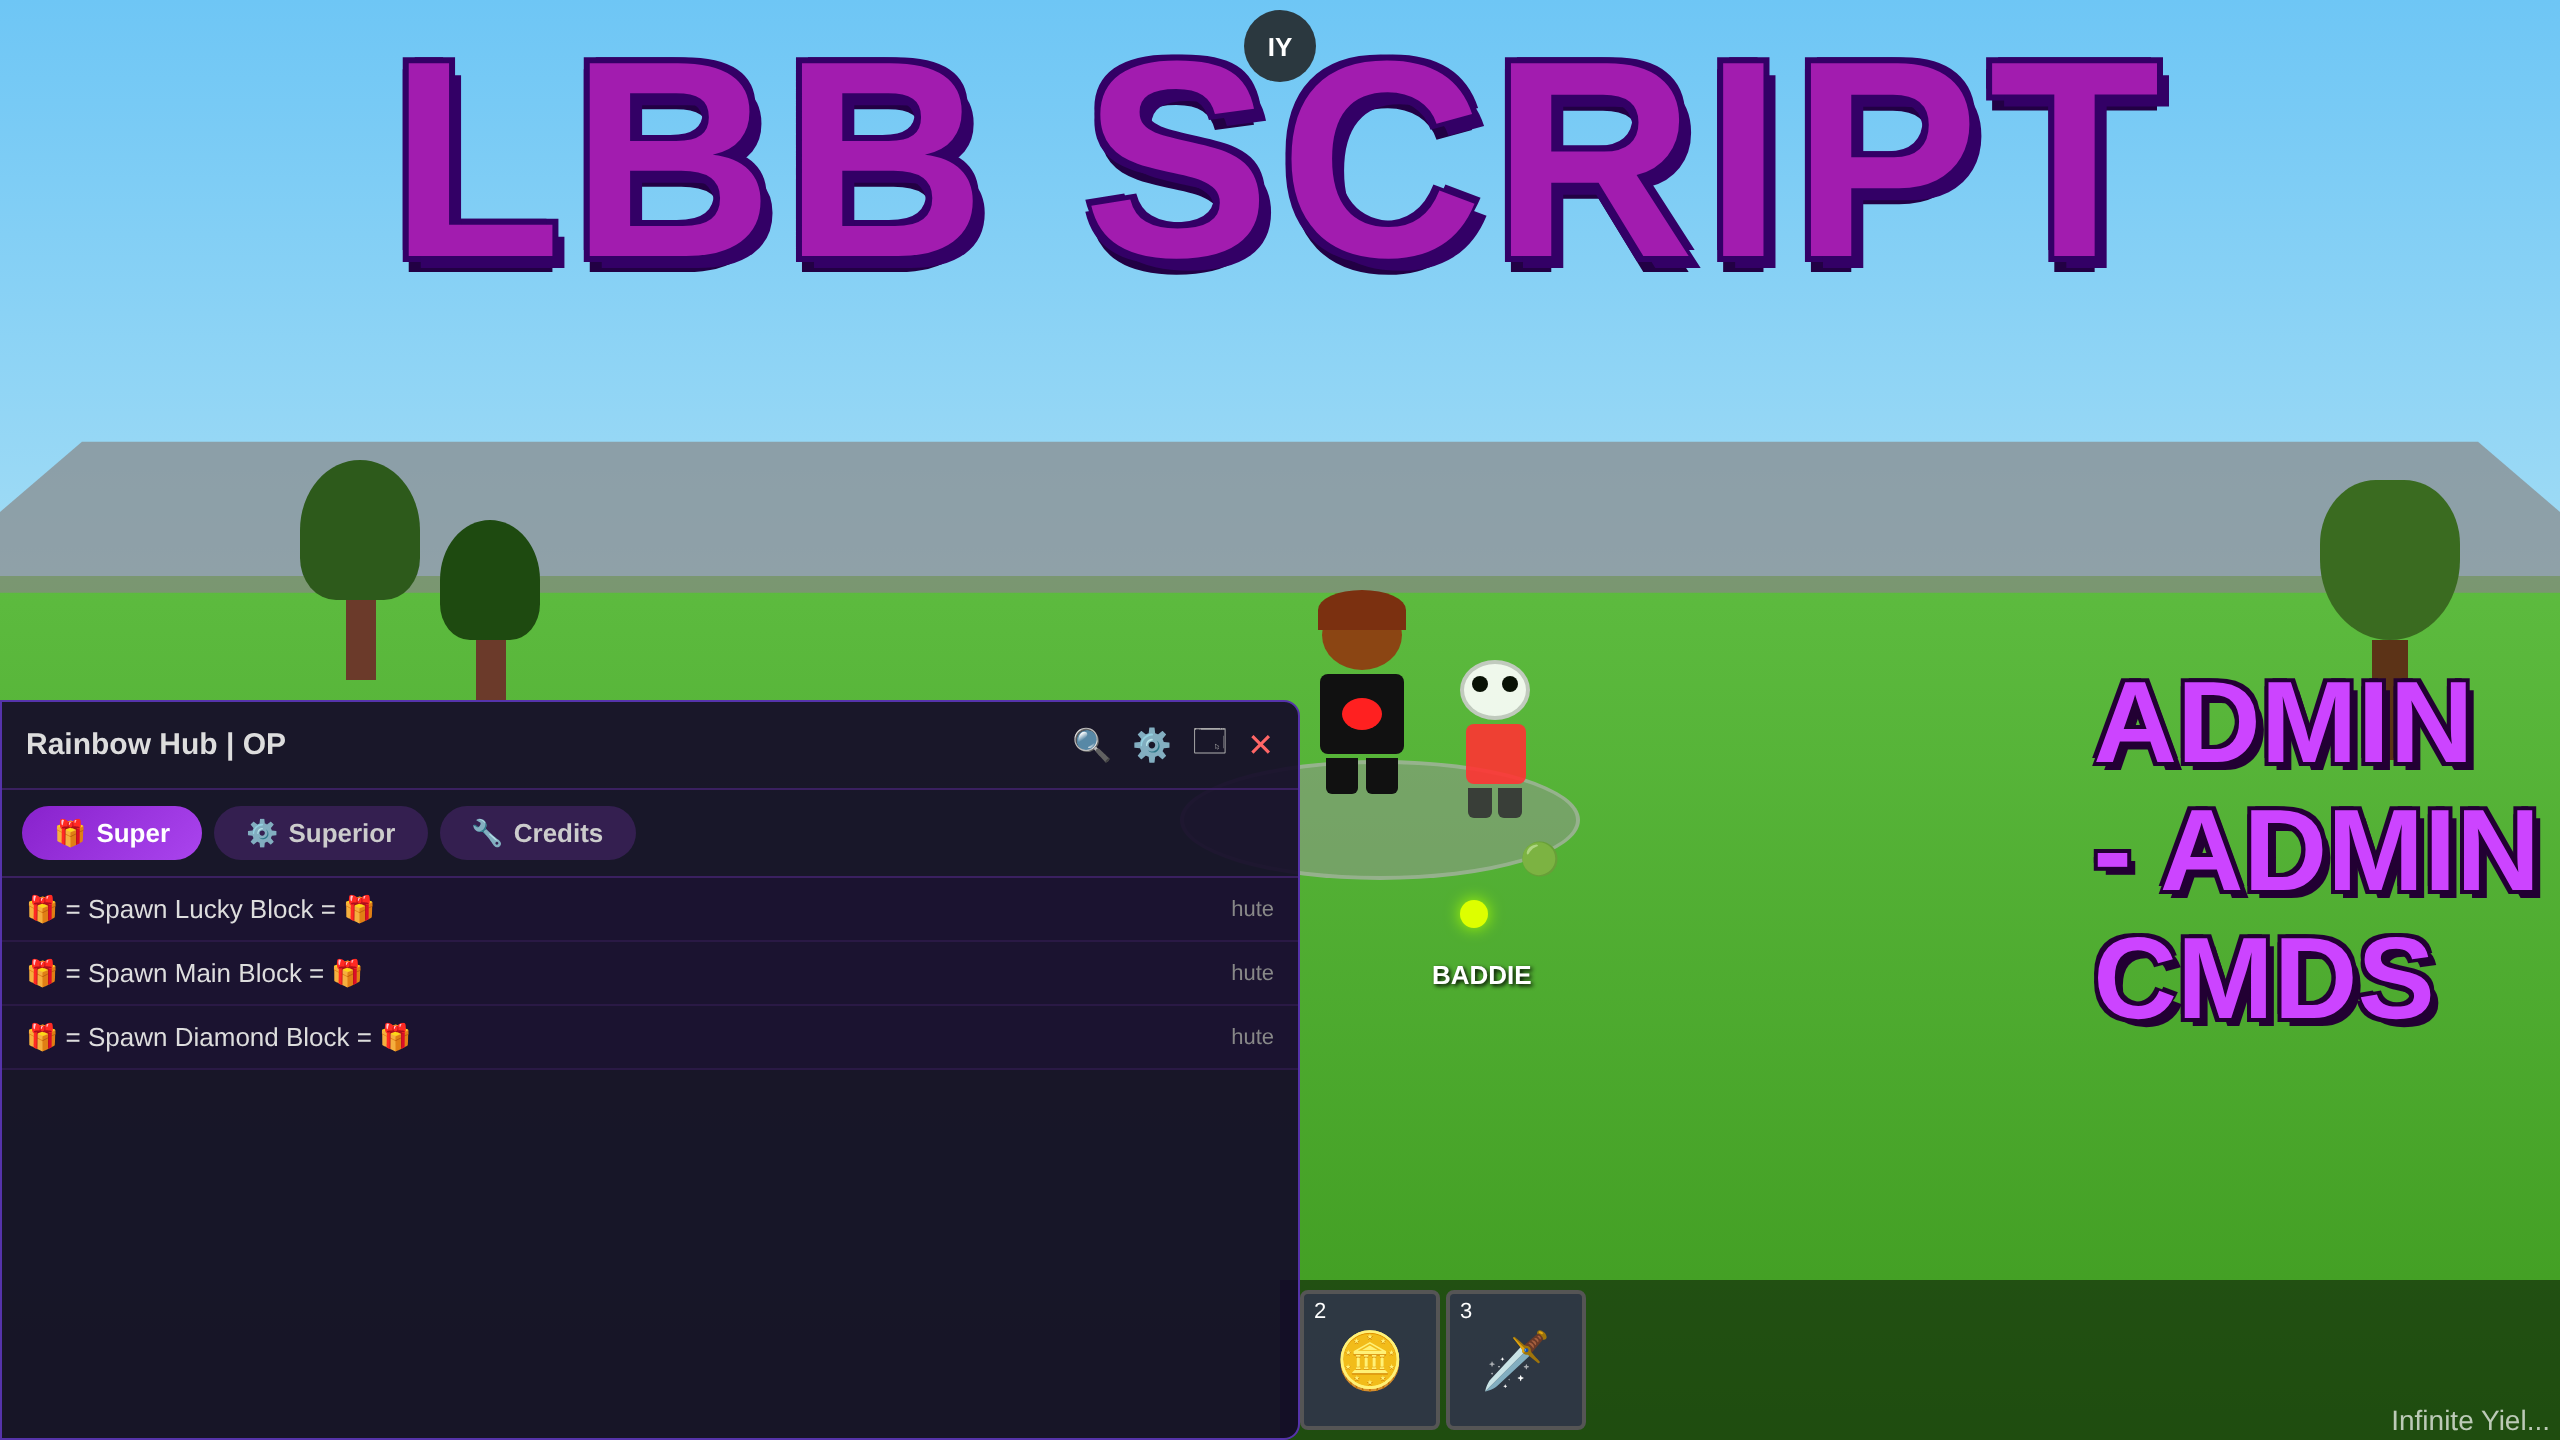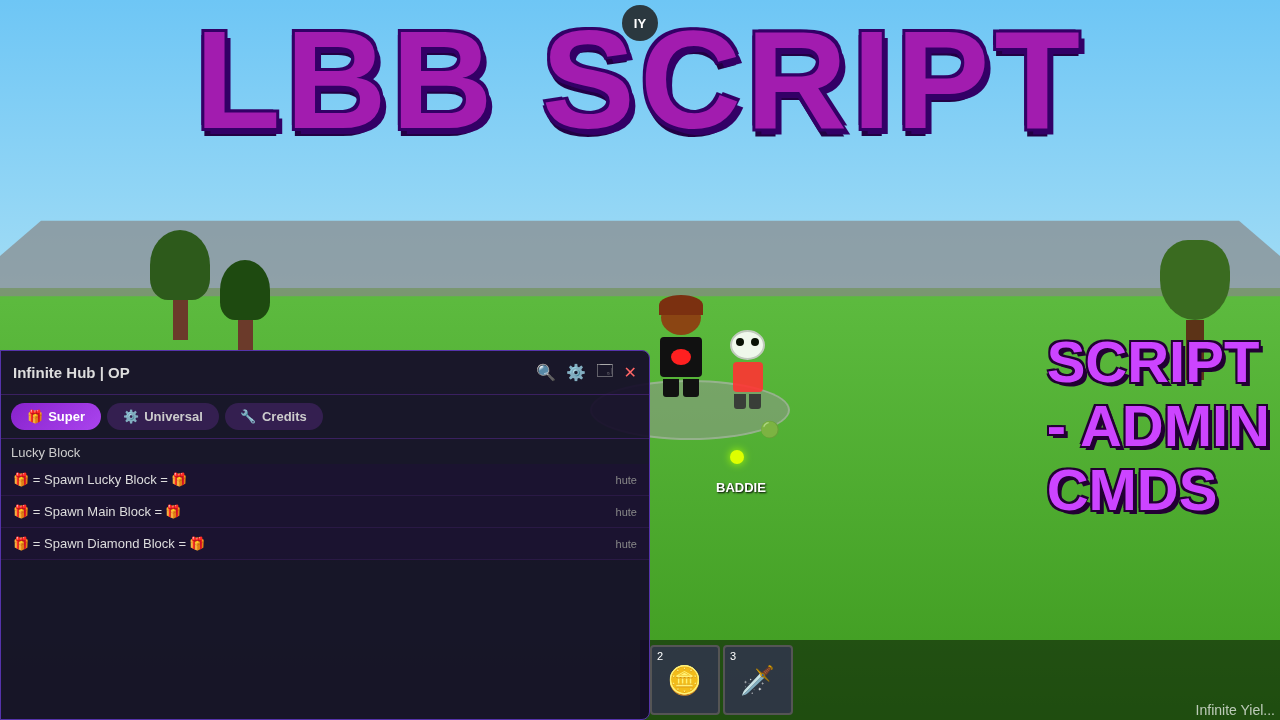--- a/index.html
+++ b/index.html
@@ -353,53 +353,52 @@
 
 <div class="baddie-label">
   <span>BADDIE</span>
 </div>
 
 <div class="title-lbb">
   <span>LBB SCRIPT</span>
 </div>
 
 <div class="right-text">
-  <span class="right-line">SCRIPT</span>
+  <span class="right-line">ADMIN</span>
   <span class="right-line">- ADMIN</span>
   <span class="right-line">CMDS</span>
 </div>
 
 <div class="script-panel">
 
   <div class="panel-titlebar">
-    <span class="panel-title">Infinite Hub | OP</span>
+    <span class="panel-title">Rainbow Hub | OP</span>
     <div class="panel-controls">
       <span class="panel-icon">🔍</span>
       <span class="panel-icon">⚙️</span>
       <span class="panel-icon">🗔</span>
       <span class="panel-icon" style="color:#ff6666;">✕</span>
     </div>
   </div>
 
   <div class="panel-tabs">
     <button class="tab-btn active">
       <span>🎁</span>
       <span>Super</span>
     </button>
     <button class="tab-btn inactive">
       <span>⚙️</span>
-      <span>Universal</span>
+      <span>Superior</span>
     </button>
     <button class="tab-btn inactive">
       <span>🔧</span>
       <span>Credits</span>
     </button>
   </div>
 
-  <div class="section-label">Lucky Block</div>
 
   <div class="menu-item">
     <span class="menu-item-text">🎁 = Spawn Lucky Block = 🎁</span>
     <span class="menu-item-badge">hute</span>
   </div>
 
   <div class="menu-item">
     <span class="menu-item-text">🎁 = Spawn Main Block = 🎁</span>
     <span class="menu-item-badge">hute</span>
   </div>

